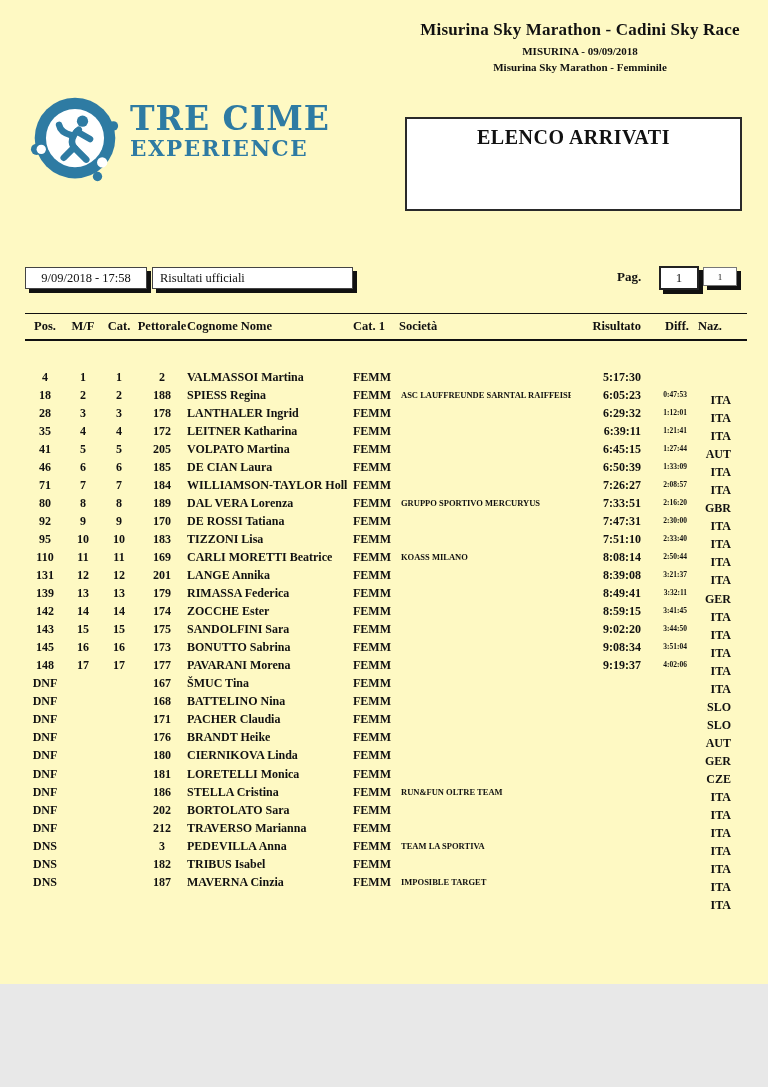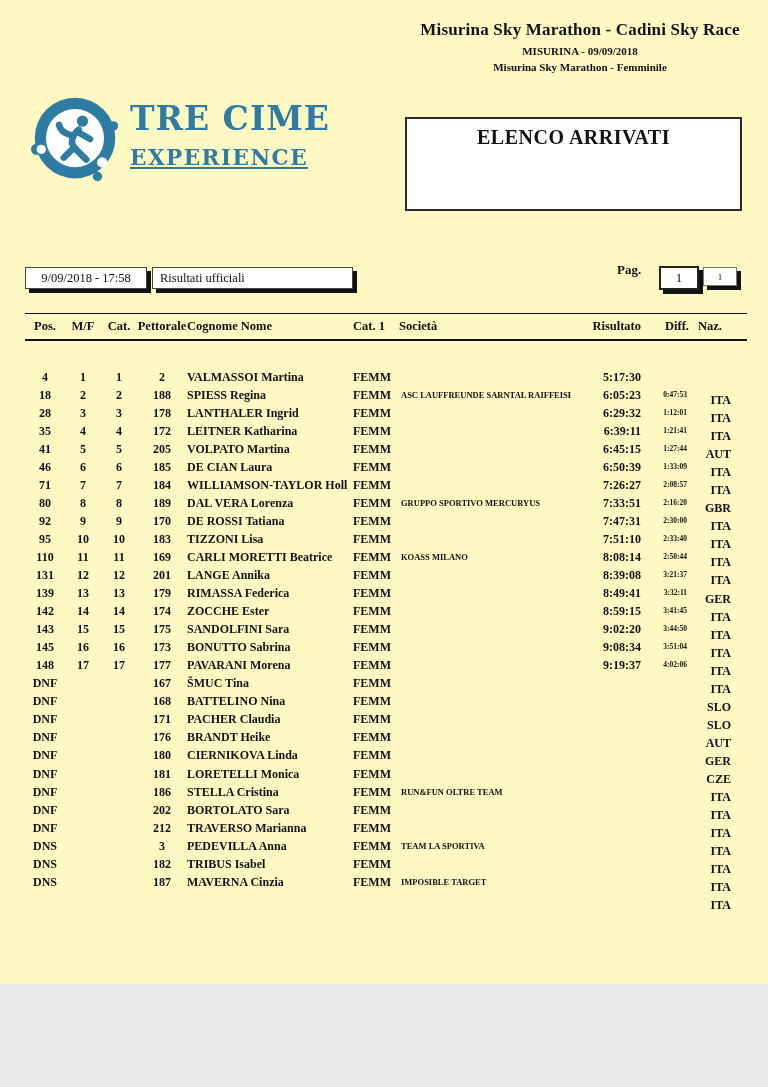--- a/index.html
+++ b/index.html
@@ -13,38 +13,38 @@
   .race-header { position:absolute; left:400px; top:20px; width:360px; text-align:center; }
   .race-title { font-size:17px; font-weight:bold; letter-spacing:.2px; }
   .race-sub1  { font-size:11px; font-weight:bold; margin-top:5px; }
   .race-sub2  { font-size:11px; font-weight:bold; margin-top:4px; }
 
   
   .logo { position:absolute; left:28px; top:94px; display:flex; align-items:flex-start; }
   .logo-icon { width:94px; height:90px; }
   .logo-text { margin-left:8px; margin-top:8px; line-height:1; }
   .logo-line1 { font-family:"DejaVu Serif", serif; font-weight:bold; font-size:33px; letter-spacing:1px; }
-  .logo-line2 { font-family:"DejaVu Serif", serif; font-weight:bold; font-size:21.5px; letter-spacing:1.5px; margin-top:12px;text-decoration:underline; }
+  .logo-line2 { font-family:"DejaVu Serif", serif; font-weight:bold; font-size:21.5px; letter-spacing:1.5px; margin-top:3px; }
 
   
   .elenco-box {
     position:absolute; left:405px; top:117px; width:333px; height:90px;
     border:2px solid #2a2a2a; background:#fff;
   }
   .elenco-title { text-align:center; font-size:20px; font-weight:bold; margin-top:7px; letter-spacing:.5px; }
 
   
   .shadowbox {
     position:absolute; background:#fff; border:1px solid #444;
     box-shadow:4px 4px 0 #111;
     font-size:12.5px; display:flex; align-items:center;text-align:right;
   }
   .datetime-box { left:25px; top:267px; width:120px; height:20px; justify-content:center; }
   .results-box  { left:152px; top:267px; width:192px; height:20px; padding-left:7px; }
-  .pag-label { position:absolute; left:617px; top:262px; font-size:13px; font-weight:bold;font-family:Liberation Serif, serif; }
+  .pag-label { position:absolute; left:617px; top:269px; font-size:13px; font-weight:bold;font-family:Liberation Serif, serif; }
   .pagenum-box {
     position:absolute; left:659px; top:266px; width:36px; height:20px;
     border:2px solid #222; background:#fff; box-shadow:4px 4px 0 #111;
     display:flex; align-items:center; justify-content:center; font-size:13px;
   }
   .pagetot-box {
     position:absolute; left:703px; top:267px; width:32px; height:17px;
     border:1px solid #777; background:#fff; box-shadow:4px 4px 0 #111;
     display:flex; align-items:center; justify-content:center; font-size:9px;
   }

